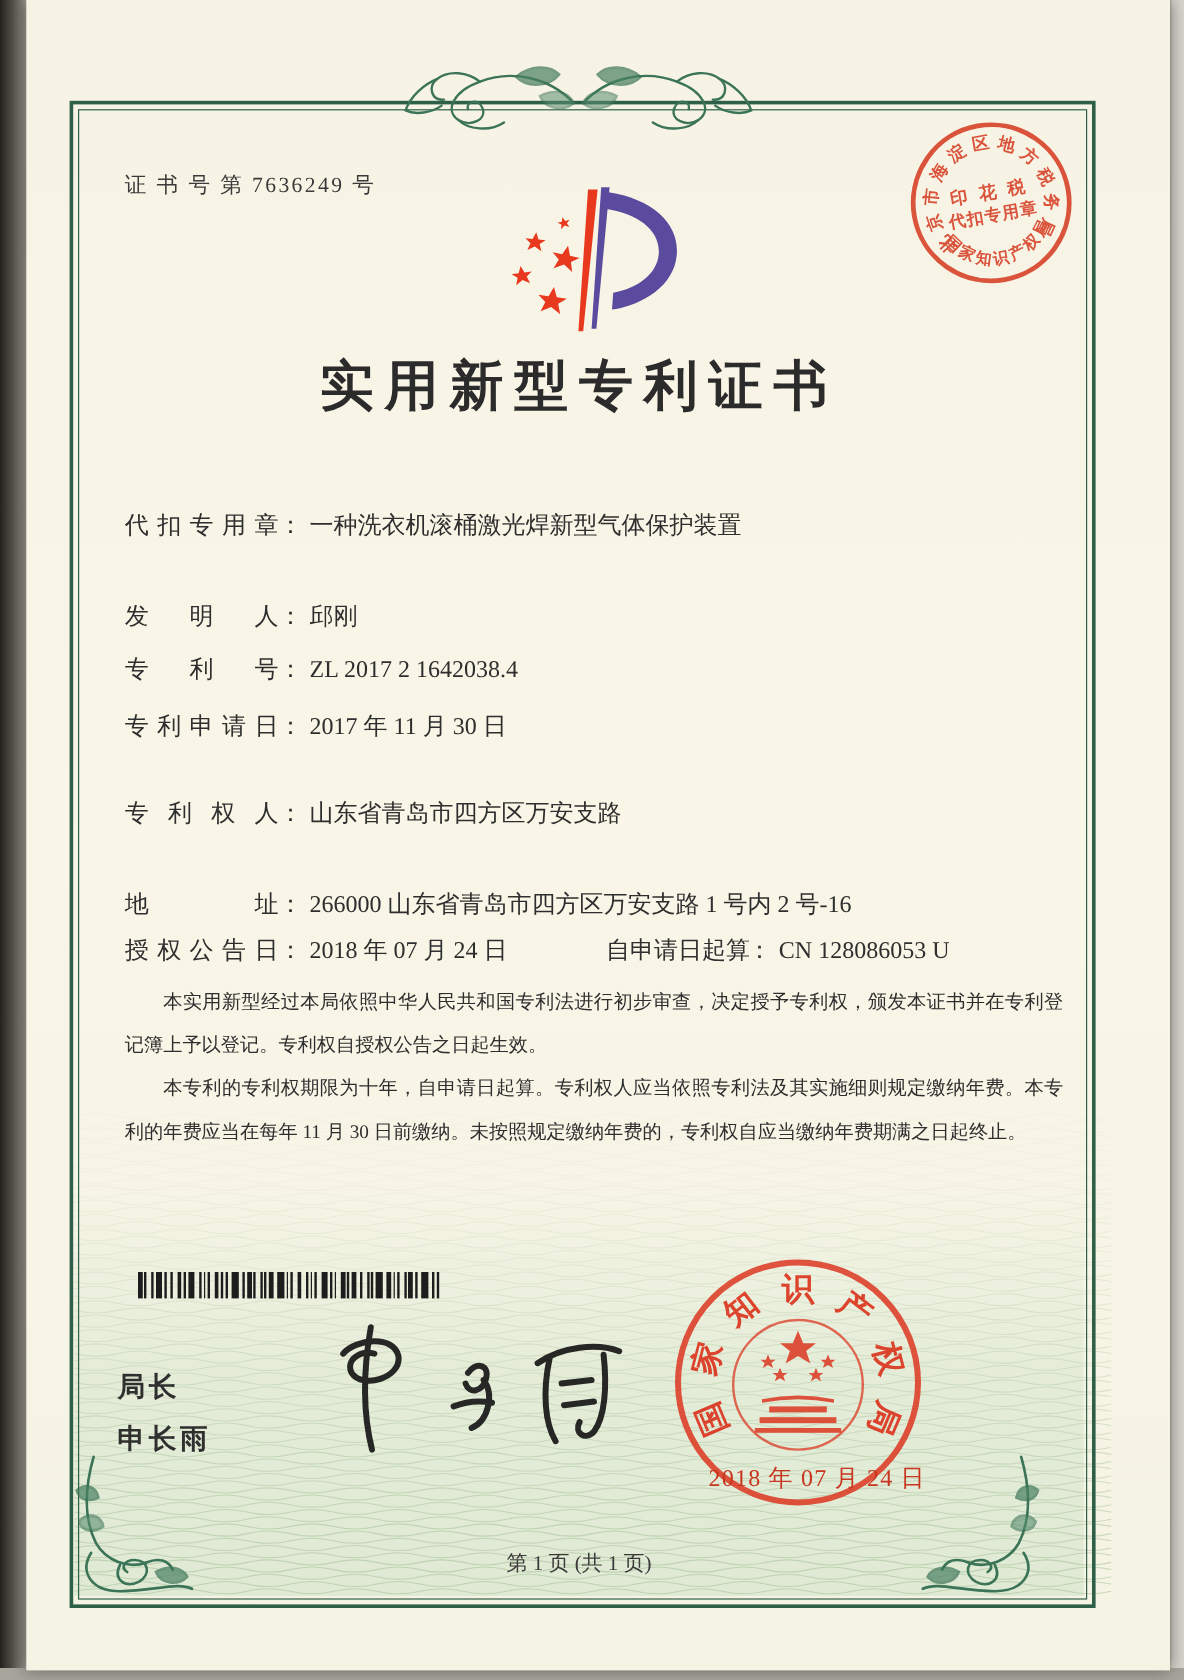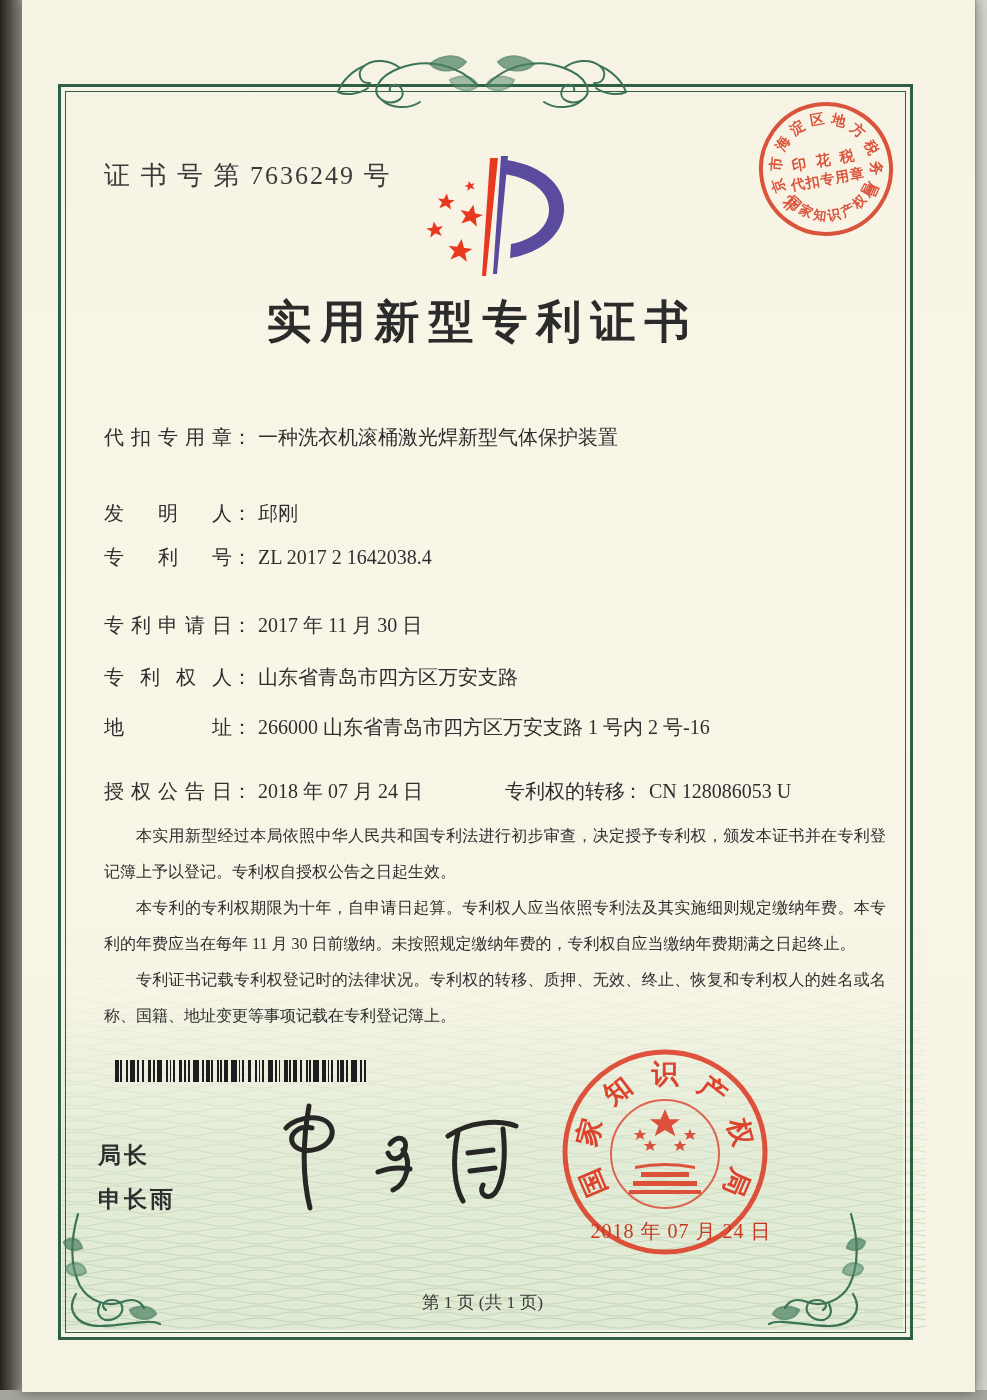--- a/index.html
+++ b/index.html
@@ -16,21 +16,21 @@
   .edge-bottom{position:absolute;left:0;bottom:0;width:987px;height:10px;background:#a7a69c;}
   
   .frame{position:absolute;left:36px;top:84px;width:849px;height:1250px;
          border:3px solid #2e6049;z-index:2;}
   .frame-inner{position:absolute;left:4px;top:4px;right:4px;bottom:4px;border:1px solid #2e6049;}
   
   .tint{position:absolute;left:40px;top:990px;width:841px;height:340px;z-index:1;
         background:linear-gradient(180deg,rgba(226,236,216,0) 0%,rgba(225,235,214,.85) 45%,rgba(222,233,211,.95) 100%);}
   svg.waves{position:absolute;left:0;top:0;z-index:1;pointer-events:none;}
   
-  .cert-no{position:absolute;left:82px;top:142px;font-size:26px;letter-spacing:2px;color:#3a3a3a;z-index:3;margin-top:16px;}
+  .cert-no{position:absolute;left:82px;top:142px;font-size:18px;letter-spacing:2px;color:#3a3a3a;z-index:3;}
   .logo{position:absolute;left:372px;top:136px;z-index:3;}
   .title{position:absolute;left:36px;top:292px;width:849px;text-align:center;
          font-size:45px;font-weight:700;letter-spacing:9px;color:#2b2b2b;z-index:3;}
   .fields{position:absolute;left:82px;top:424px;width:790px;font-size:20px;color:#2e2e2e;z-index:3;}
   .field-row{position:absolute;left:0;white-space:nowrap;}
   .field-label{display:inline-block;width:128px;text-align:justify;text-align-last:justify;}
   .field-value{margin-left:6px;}
   .grant-right{position:absolute;left:401px;top:0;white-space:nowrap;}
   .paras{position:absolute;left:82px;top:818px;width:782px;font-size:16px;line-height:36px;
          color:#2e2e2e;text-align:justify;z-index:3;}
@@ -204,41 +204,40 @@
   <div class="fields">
     <div class="field-row" style="top:0">
       <span class="field-label">代扣专用章</span><span>：</span><span class="field-value">一种洗衣机滚桶激光焊新型气体保护装置</span>
     </div>
     <div class="field-row" style="top:76px">
       <span class="field-label">发明人</span><span>：</span><span class="field-value">邱刚</span>
     </div>
     <div class="field-row" style="top:120px">
       <span class="field-label">专利号</span><span>：</span><span class="field-value">ZL 2017 2 1642038.4</span>
     </div>
-    <div class="field-row" style="top:188px">
+    <div class="field-row" style="top:168px">
       <span class="field-label">专利申请日</span><span>：</span><span class="field-value">2017 年 11 月 30 日</span>
     </div>
     <div class="field-row" style="top:240px">
       <span class="field-label">专利权人</span><span>：</span><span class="field-value">山东省青岛市四方区万安支路</span>
     </div>
-    <div class="field-row" style="top:290px">
+    <div class="field-row" style="top:316px">
       <span class="field-label">地址</span><span>：</span><span class="field-value">266000 山东省青岛市四方区万安支路 1 号内 2 号-16</span>
     </div>
     <div class="field-row" style="top:354px;width:790px">
       <span class="field-label">授权公告日</span><span>：</span><span class="field-value">2018 年 07 月 24 日</span>
       <span class="grant-right">
-        <span class="field-label" style="width:118px">专利权的转移</span><span>：</span><span class="field-value">CN 128086053 U</span>
+        <span class="field-label" style="width:118px">自申请日起算</span><span>：</span><span class="field-value">CN 128086053 U</span>
       </span>
     </div>
   </div>
 
   <div class="paras">
     <p>本实用新型经过本局依照中华人民共和国专利法进行初步审查，决定授予专利权，颁发本证书并在专利登记簿上予以登记。专利权自授权公告之日起生效。</p>
     <p>本专利的专利权期限为十年，自申请日起算。专利权人应当依照专利法及其实施细则规定缴纳年费。本专利的年费应当在每年 11 月 30 日前缴纳。未按照规定缴纳年费的，专利权自应当缴纳年费期满之日起终止。</p>
-    <p>专利证书记载专利权登记时的法律状况。专利权的转移、质押、无效、终止、恢复和专利权人的姓名或名称、国籍、地址变更等事项记载在专利登记簿上。</p>
   </div>
 
   <div class="barcode" id="barcode">
       <i style="width: 3.65217px; margin-right: 1.82609px;"></i>
       <i style="width: 1.82609px; margin-right: 3.65217px;"></i>
       <i style="width: 1.82609px; margin-right: 1.82609px;"></i>
       <i style="width: 5.47826px; margin-right: 1.82609px;"></i>
       <i style="width: 1.82609px; margin-right: 3.65217px;"></i>
       <i style="width: 1.82609px; margin-right: 3.65217px;"></i>
       <i style="width: 3.65217px; margin-right: 1.82609px;"></i>

